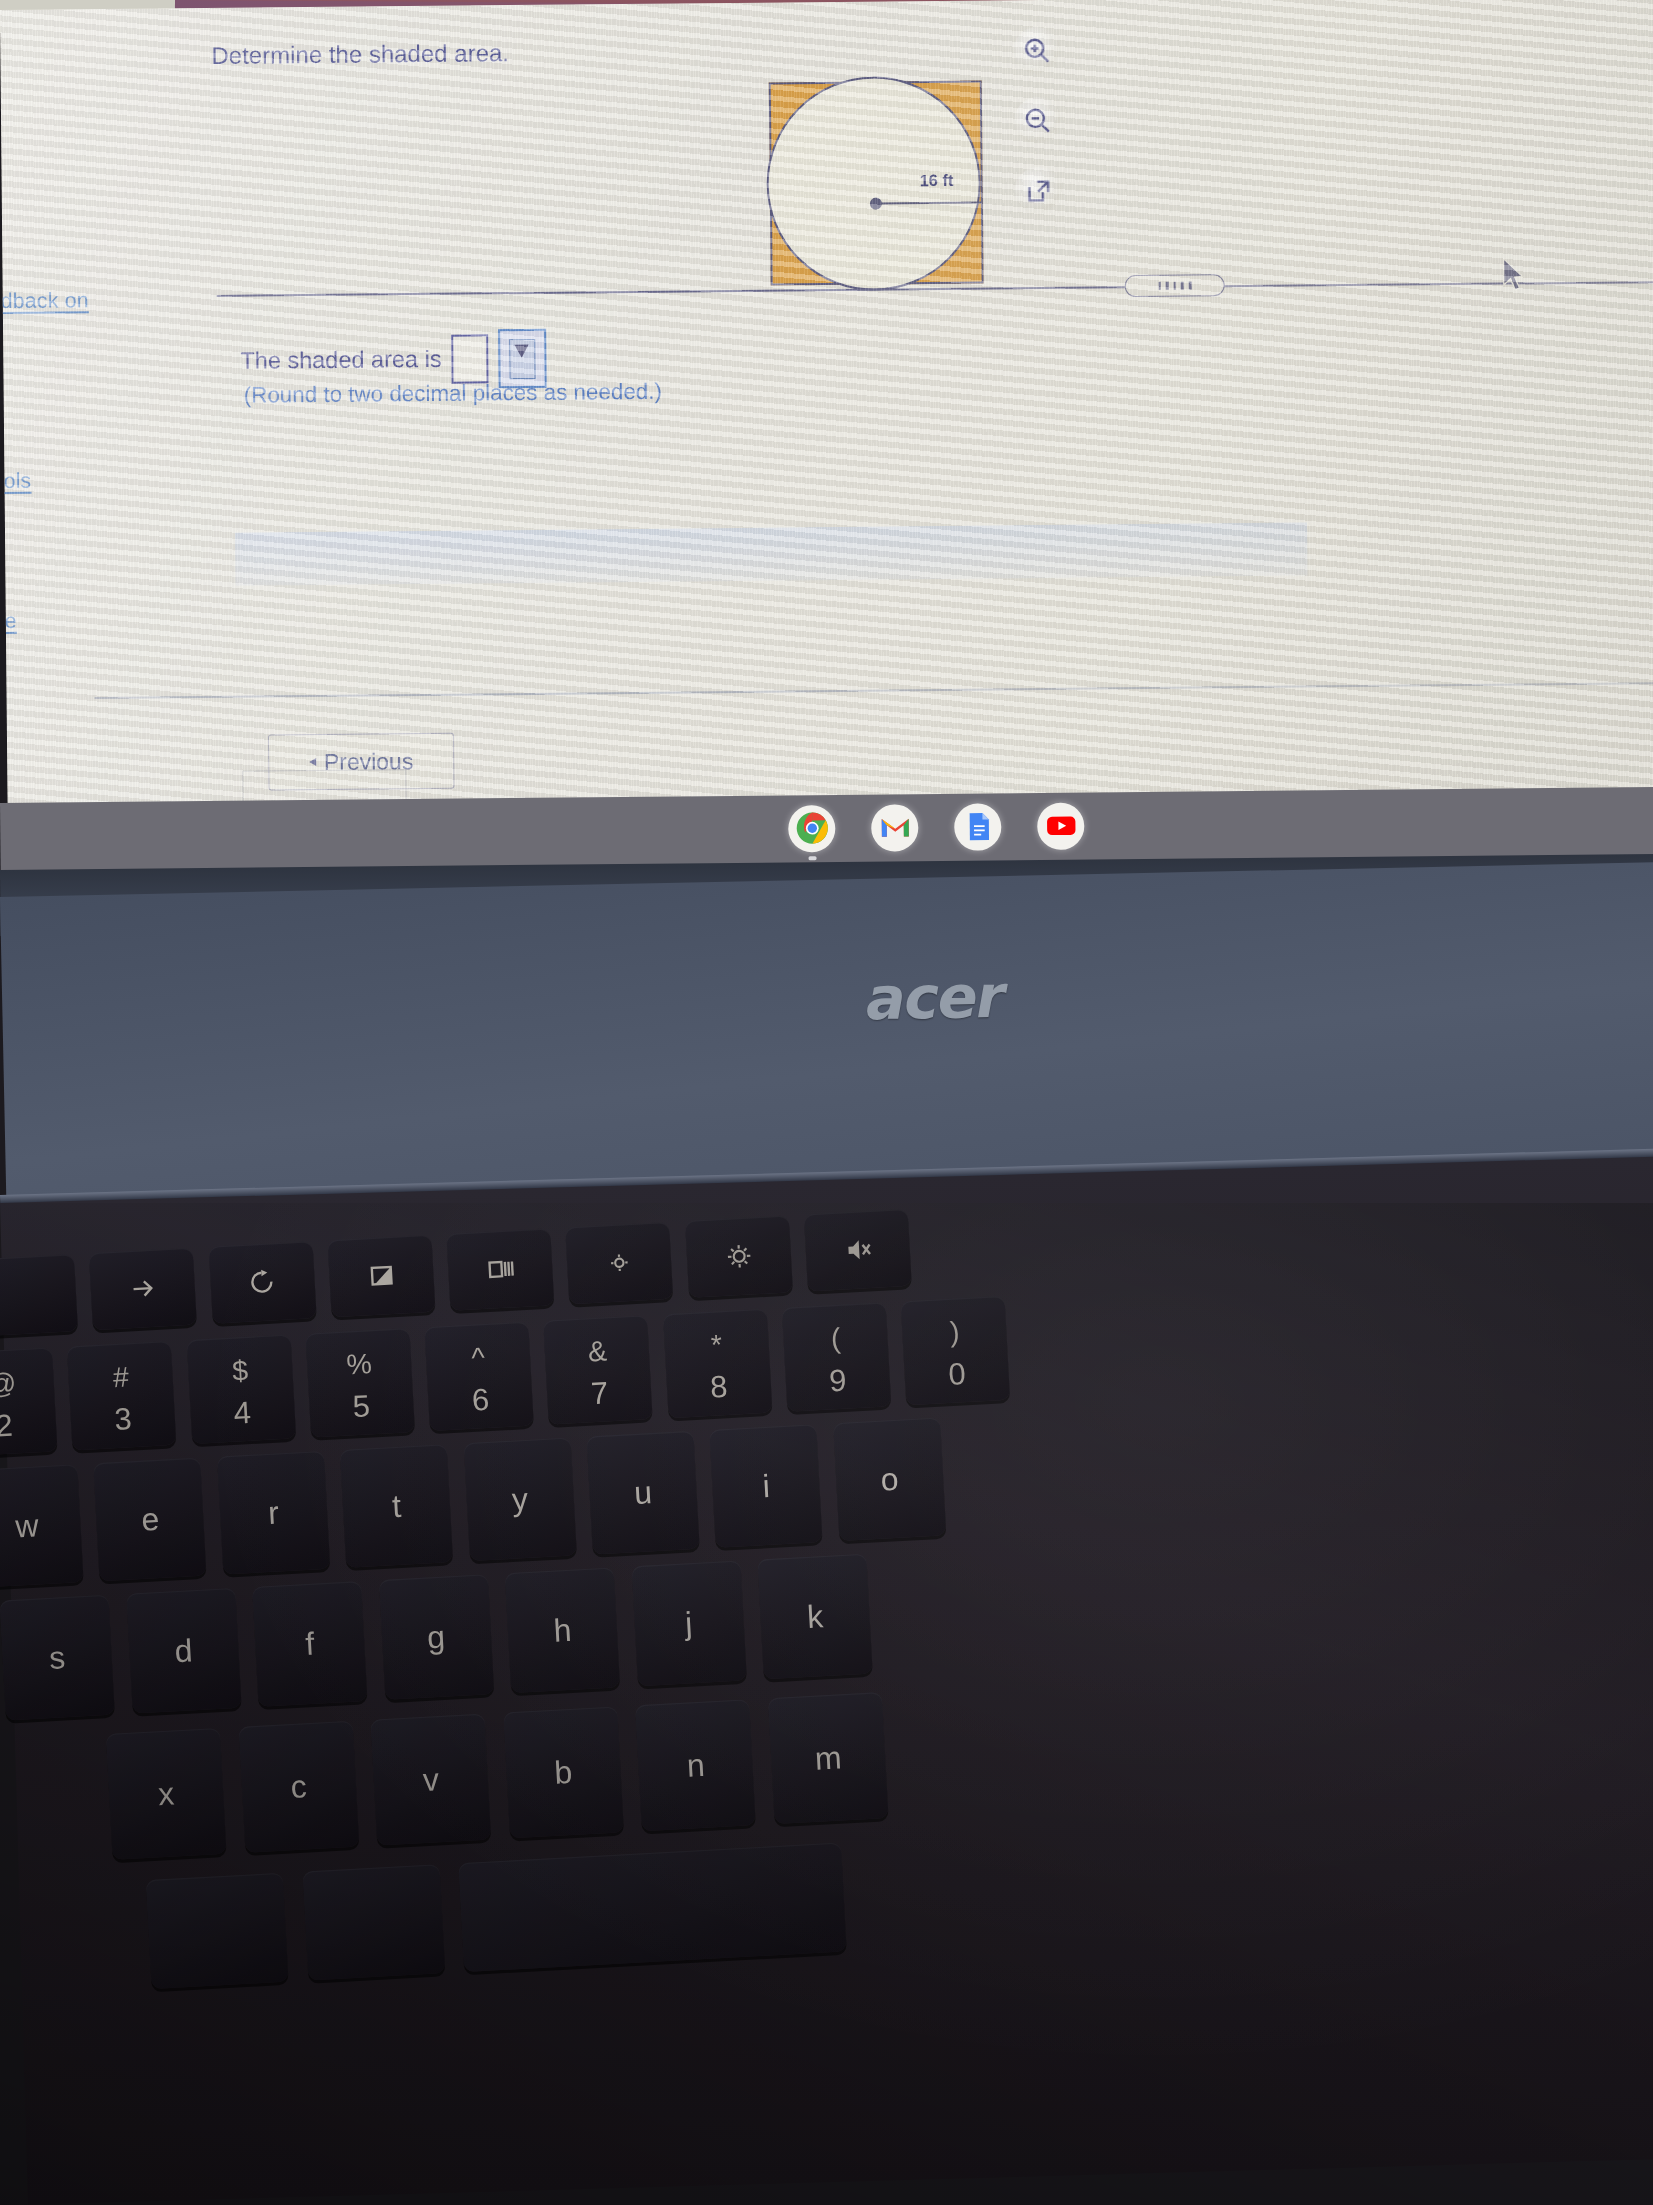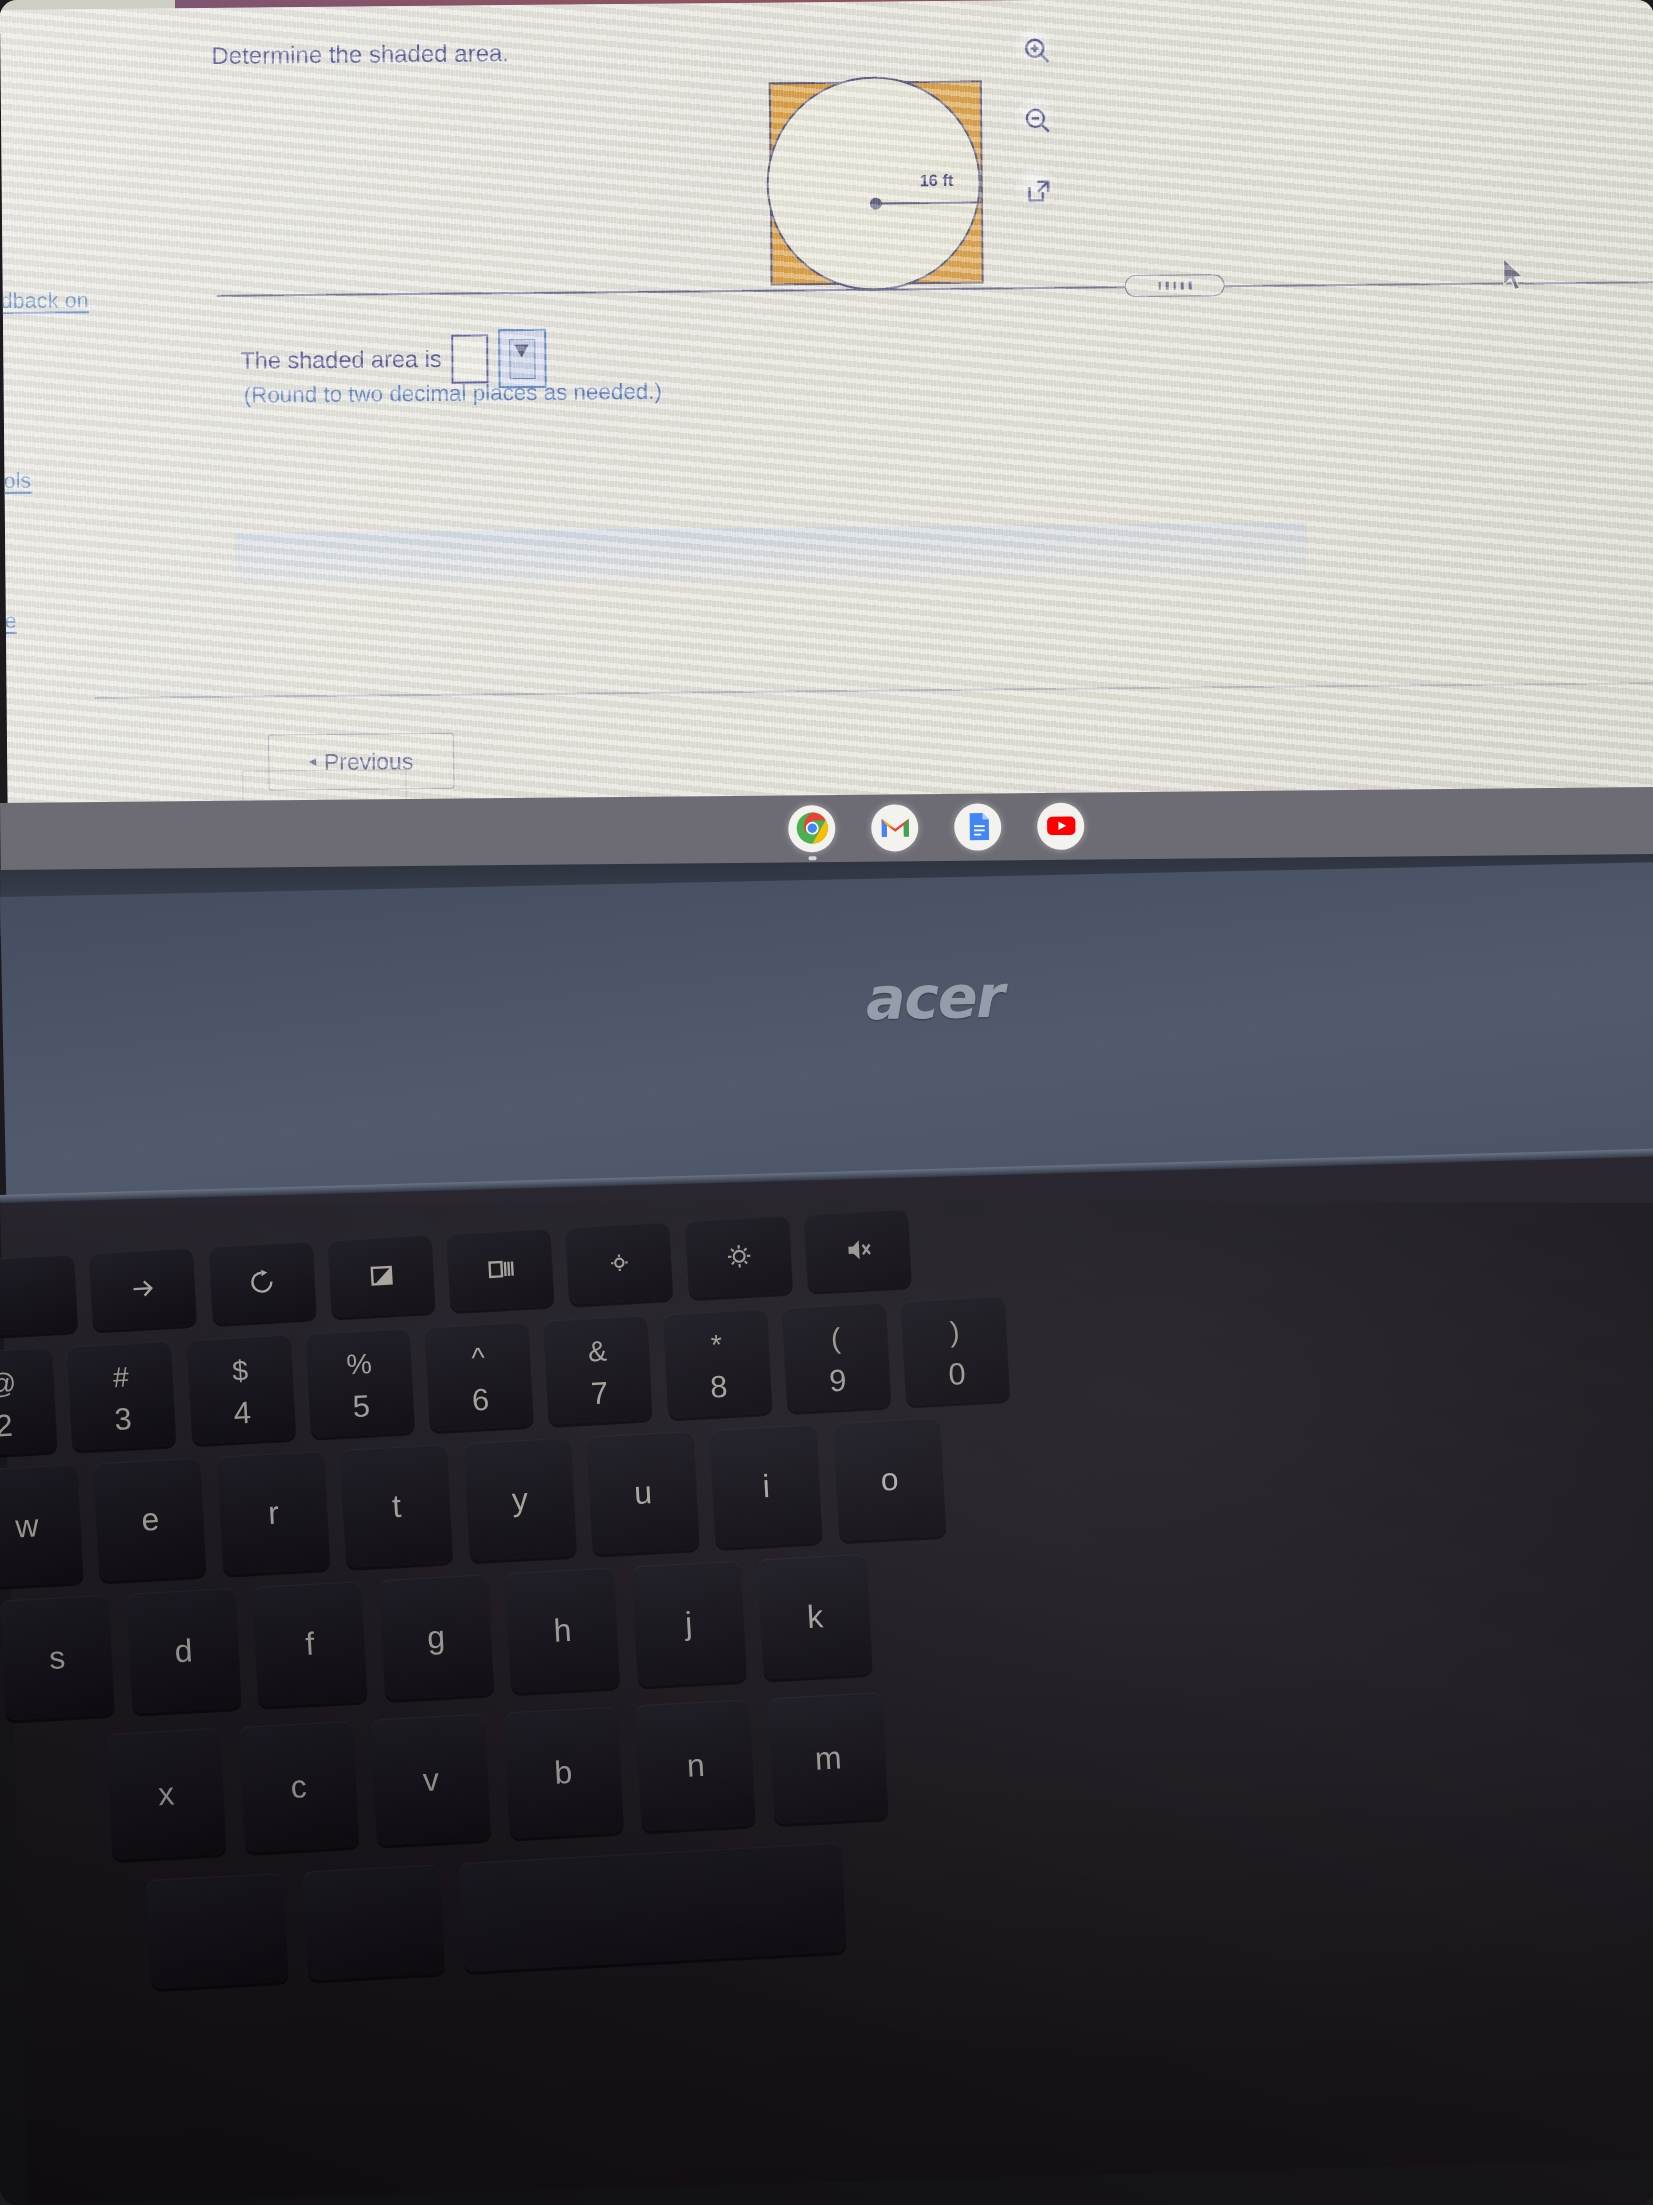--- a/index.html
+++ b/index.html
@@ -4,21 +4,21 @@
 <style>
   * { margin:0; padding:0; box-sizing:border-box; }
   html,body { width:1654px; height:2205px; overflow:hidden; }
   body {
     font-family:"Liberation Sans", sans-serif;
     background:#1c1a1f;
     position:relative;
   }
 
   
-  #scene { position:absolute; inset:0; overflow:hidden;border-radius:17px; }
+  #scene { position:absolute; inset:0; overflow:hidden; }
 
   
   .top-band {
     position:absolute; left:0; top:0; width:1654px; height:33px;
     background:linear-gradient(180deg,#8d5560 0%,#7d4e5c 45%,#6e5570 100%);
   }
   .top-band-left {
     position:absolute; left:0; top:0; width:180px; height:33px;
     background:#cfcec4;
   }

